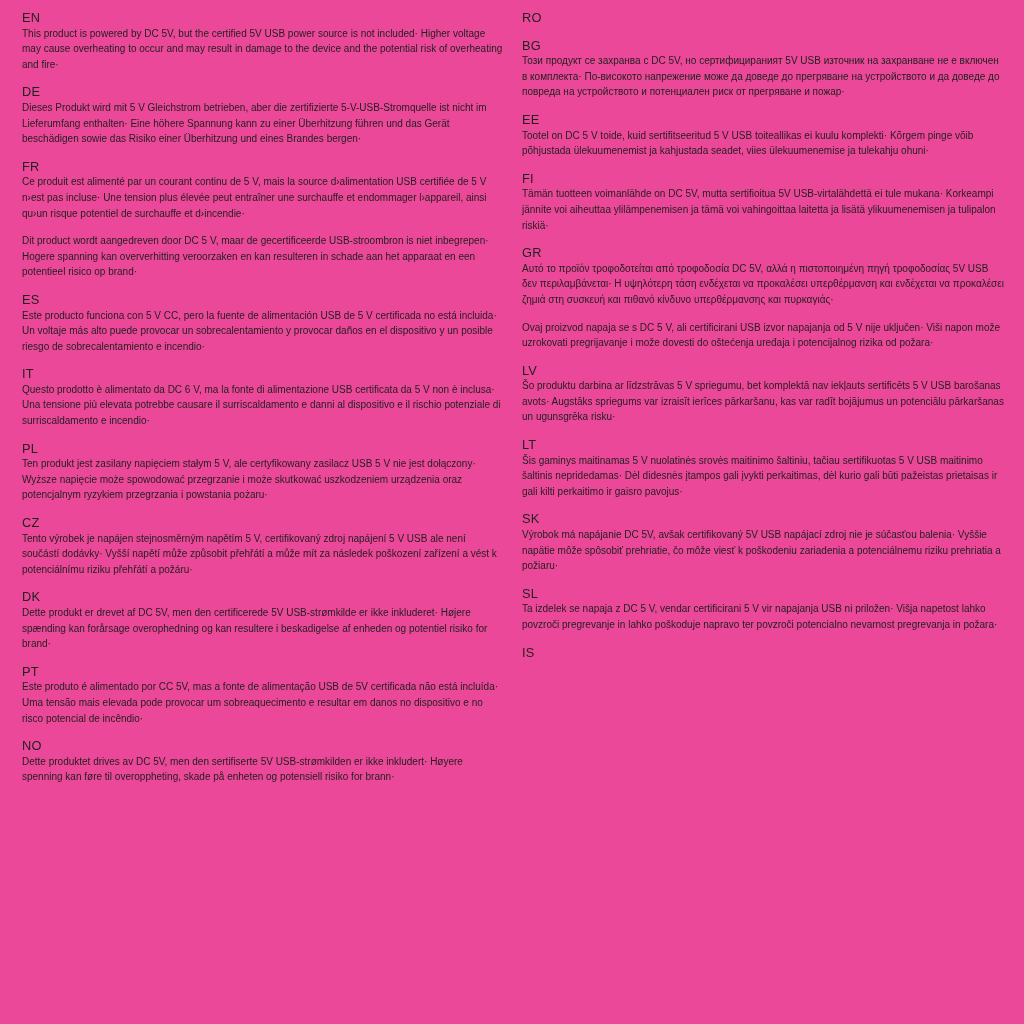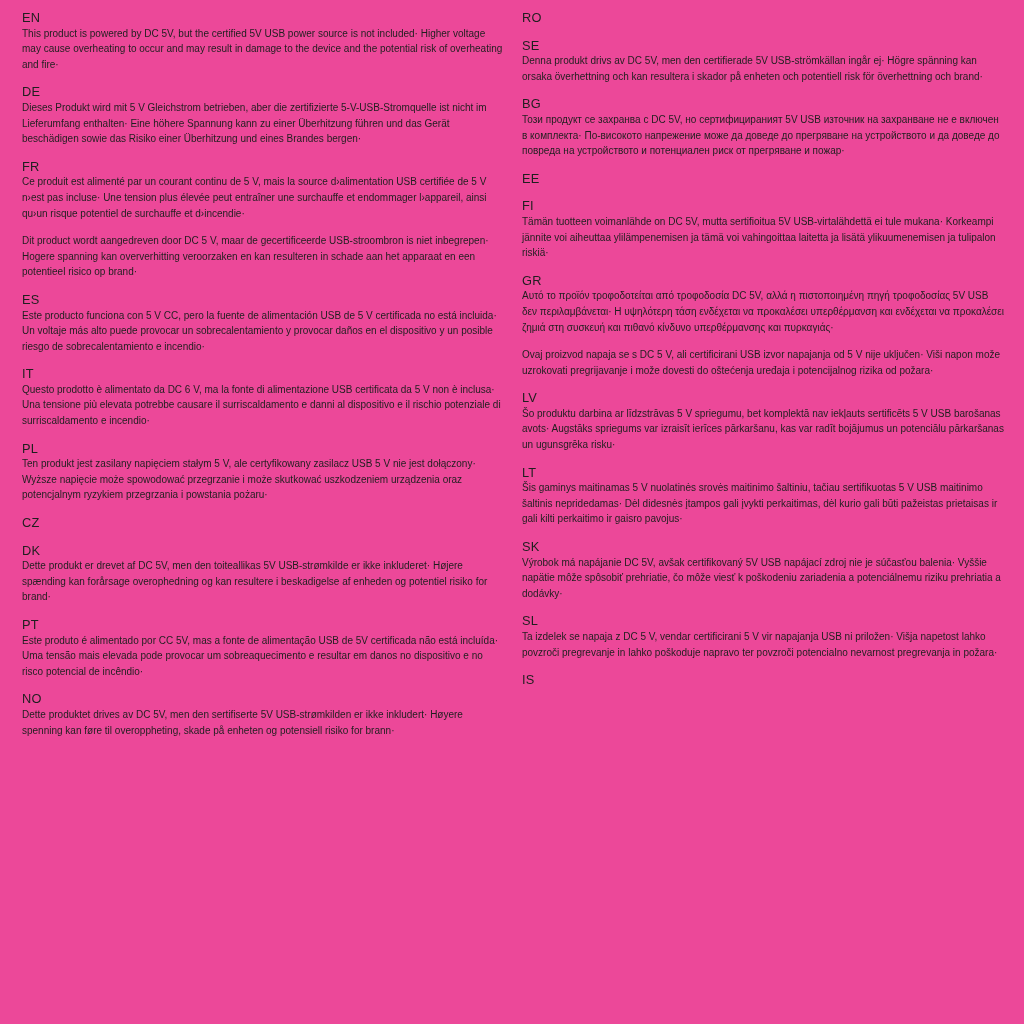--- a/index.html
+++ b/index.html
@@ -72,55 +72,53 @@
     <p class="lang-text">Questo prodotto è alimentato da DC 6 V, ma la fonte di alimentazione USB certificata da 5 V non è inclusa· Una tensione più elevata potrebbe causare il surriscaldamento e danni al dispositivo e il rischio potenziale di surriscaldamento e incendio·</p>
   </div>
 
   <div class="section">
     <div class="lang-code">PL</div>
     <p class="lang-text">Ten produkt jest zasilany napięciem stałym 5 V, ale certyfikowany zasilacz USB 5 V nie jest dołączony· Wyższe napięcie może spowodować przegrzanie i może skutkować uszkodzeniem urządzenia oraz potencjalnym ryzykiem przegrzania i powstania pożaru·</p>
   </div>
 
   <div class="section">
     <div class="lang-code">CZ</div>
+    <p class="lang-text">Tento výrobek je napájen stejnosměrným napětím 5 V, certifikovaný zdroj napájení 5 V USB ale není součástí dodávky· Vyšší napětí může způsobit přehřátí a může mít za následek poškození zařízení a vést k potenciálnímu riziku přehřátí a požáru·</p>
   </div>
 
   <div class="section">
     <div class="lang-code">DK</div>
-    <p class="lang-text">Dette produkt er drevet af DC 5V, men den toiteallikas 5V USB-strømkilde er ikke inkluderet· Højere spænding kan forårsage overophedning og kan resultere i beskadigelse af enheden og potentiel risiko for brand·</p>
+    <p class="lang-text">Dette produkt er drevet af DC 5V, men den certificerede 5V USB-strømkilde er ikke inkluderet· Højere spænding kan forårsage overophedning og kan resultere i beskadigelse af enheden og potentiel risiko for brand·</p>
   </div>
 
   <div class="section">
     <div class="lang-code">PT</div>
     <p class="lang-text">Este produto é alimentado por CC 5V, mas a fonte de alimentação USB de 5V certificada não está incluída· Uma tensão mais elevada pode provocar um sobreaquecimento e resultar em danos no dispositivo e no risco potencial de incêndio·</p>
   </div>
 
 
   <div class="section">
     <div class="lang-code">NO</div>
     <p class="lang-text">Dette produktet drives av DC 5V, men den sertifiserte 5V USB-strømkilden er ikke inkludert· Høyere spenning kan føre til overoppheting, skade på enheten og potensiell risiko for brann·</p>
   </div>
 </div>
   <div class="col" id="col-right">
   <div class="section">
     <div class="lang-code">RO</div>
   </div>
 
-  <div class="section">
-    <div class="lang-code">SE</div>
-    <p class="lang-text">Denna produkt drivs av DC 5V, men den certifierade 5V USB-strömkällan ingår ej· Högre spänning kan orsaka överhettning och kan resultera i skador på enheten och potentiell risk för överhettning och brand·</p>
-  </div>
 
   <div class="section">
     <div class="lang-code">BG</div>
     <p class="lang-text">Този продукт се захранва с DC 5V, но сертифицираният 5V USB източник на захранване не е включен в комплекта· По-високото напрежение може да доведе до прегряване на устройството и да доведе до повреда на устройството и потенциален риск от прегряване и пожар·</p>
   </div>
 
   <div class="section">
     <div class="lang-code">EE</div>
+    <p class="lang-text">Tootel on DC 5 V toide, kuid sertifitseeritud 5 V USB toiteallikas ei kuulu komplekti· Kõrgem pinge võib põhjustada ülekuumenemist ja kahjustada seadet, viies ülekuumenemise ja tulekahju ohuni·</p>
   </div>
 
   <div class="section">
     <div class="lang-code">FI</div>
     <p class="lang-text">Tämän tuotteen voimanlähde on DC 5V, mutta sertifioitua 5V USB-virtalähdettä ei tule mukana· Korkeampi jännite voi aiheuttaa ylilämpenemisen ja tämä voi vahingoittaa laitetta ja lisätä ylikuumenemisen ja tulipalon riskiä·</p>
   </div>
 
   <div class="section">
     <div class="lang-code">GR</div>
     <p class="lang-text">Αυτό το προϊόν τροφοδοτείται από τροφοδοσία DC 5V, αλλά η πιστοποιημένη πηγή τροφοδοσίας 5V USB δεν περιλαμβάνεται· Η υψηλότερη τάση ενδέχεται να προκαλέσει υπερθέρμανση και ενδέχεται να προκαλέσει ζημιά στη συσκευή και πιθανό κίνδυνο υπερθέρμανσης και πυρκαγιάς·</p>
@@ -135,21 +133,21 @@
     <p class="lang-text">Šo produktu darbina ar līdzstrāvas 5 V spriegumu, bet komplektā nav iekļauts sertificēts 5 V USB barošanas avots· Augstāks spriegums var izraisīt ierīces pārkaršanu, kas var radīt bojājumus un potenciālu pārkaršanas un ugunsgrēka risku·</p>
   </div>
 
   <div class="section">
     <div class="lang-code">LT</div>
     <p class="lang-text">Šis gaminys maitinamas 5 V nuolatinės srovės maitinimo šaltiniu, tačiau sertifikuotas 5 V USB maitinimo šaltinis nepridedamas· Dėl didesnės įtampos gali įvykti perkaitimas, dėl kurio gali būti pažeistas prietaisas ir gali kilti perkaitimo ir gaisro pavojus·</p>
   </div>
 
   <div class="section">
     <div class="lang-code">SK</div>
-    <p class="lang-text">Výrobok má napájanie DC 5V, avšak certifikovaný 5V USB napájací zdroj nie je súčasťou balenia· Vyššie napätie môže spôsobiť prehriatie, čo môže viesť k poškodeniu zariadenia a potenciálnemu riziku prehriatia a dodávky·</p>
+    <p class="lang-text">Výrobok má napájanie DC 5V, avšak certifikovaný 5V USB napájací zdroj nie je súčasťou balenia· Vyššie napätie môže spôsobiť prehriatie, čo môže viesť k poškodeniu zariadenia a potenciálnemu riziku prehriatia a požiaru·</p>
   </div>
 
   <div class="section">
     <div class="lang-code">SL</div>
     <p class="lang-text">Ta izdelek se napaja z DC 5 V, vendar certificirani 5 V vir napajanja USB ni priložen· Višja napetost lahko povzroči pregrevanje in lahko poškoduje napravo ter povzroči potencialno nevarnost pregrevanja in požara·</p>
   </div>
 
   <div class="section">
     <div class="lang-code">IS</div>
   </div>

